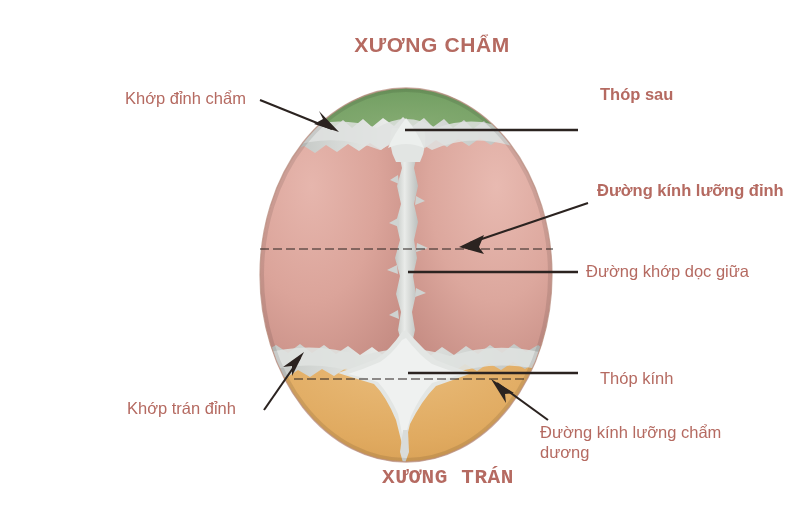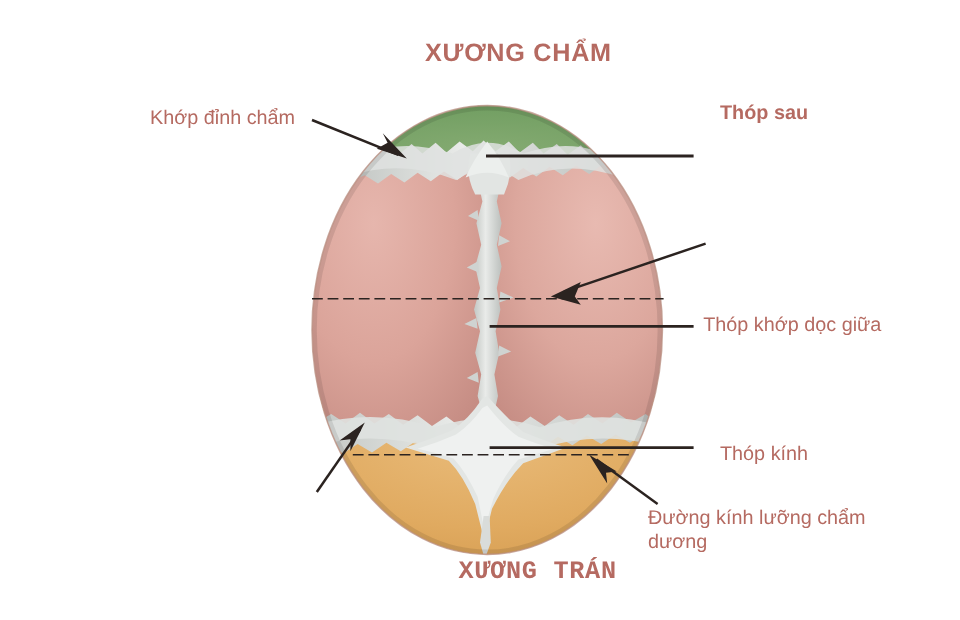--- a/index.html
+++ b/index.html
@@ -210,23 +210,25 @@
       <polygon points="459,379 482,393 473,394 474,403"></polygon>
     </g>
   </svg>
 
   <div class="title" id="title-occipital">XƯƠNG CHẨM</div>
 
   <div class="title" id="title-frontal">XƯƠNG TRÁN</div>
 
   <div class="callout" id="lbl-lambdoid-suture">Khớp đỉnh chẩm</div>
 
+  <div class="callout" id="lbl-coronal-suture">Khớp trán đỉnh</div>
 
   <div class="callout" id="lbl-post-fontanelle">Thóp sau</div>
 
-
-  <div class="callout" id="lbl-sagittal">Thóp khớp dọc giữa</div>
+  <div class="callout bold" id="lbl-biparietal">Đường kính lưỡng đỉnh</div>
+
+  <div class="callout" id="lbl-sagittal">Đường khớp dọc giữa</div>
 
   <div class="callout" id="lbl-ant-fontanelle">Thóp kính</div>
 
   <div class="callout wrap" id="lbl-bitemporal">Đường kính lưỡng chẩm dương</div>
 
 </div>
 
 </body></html>

